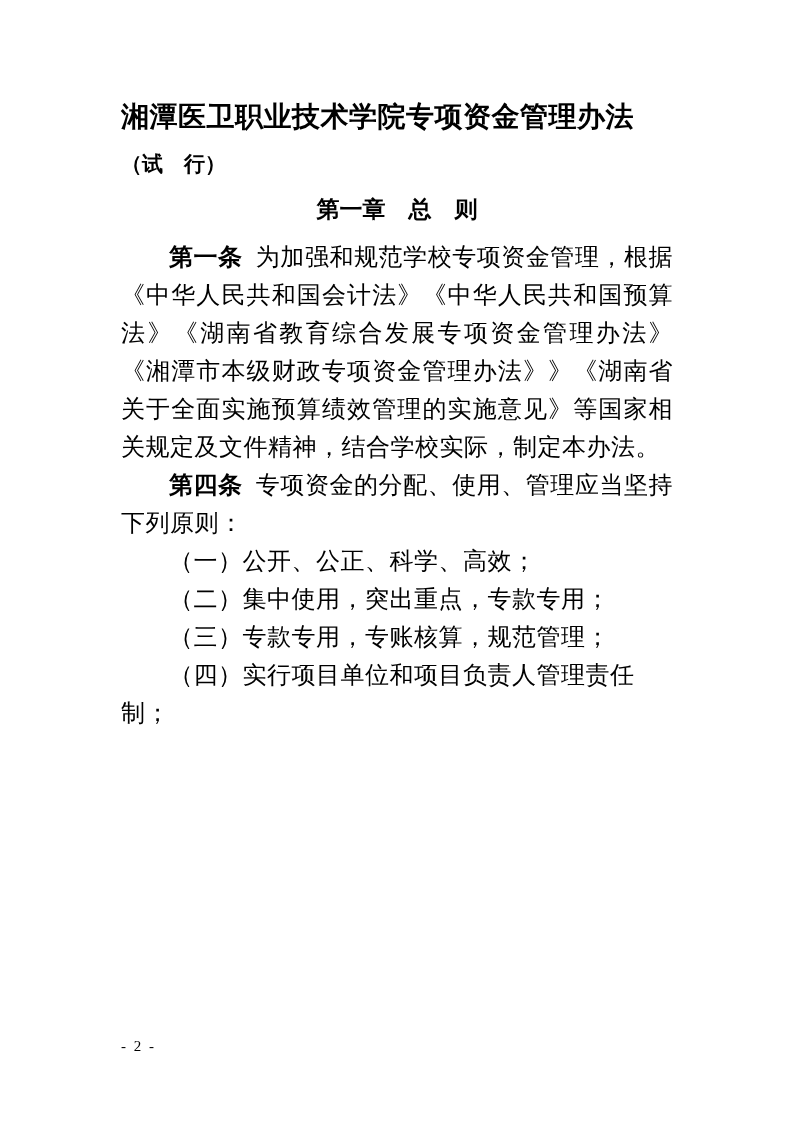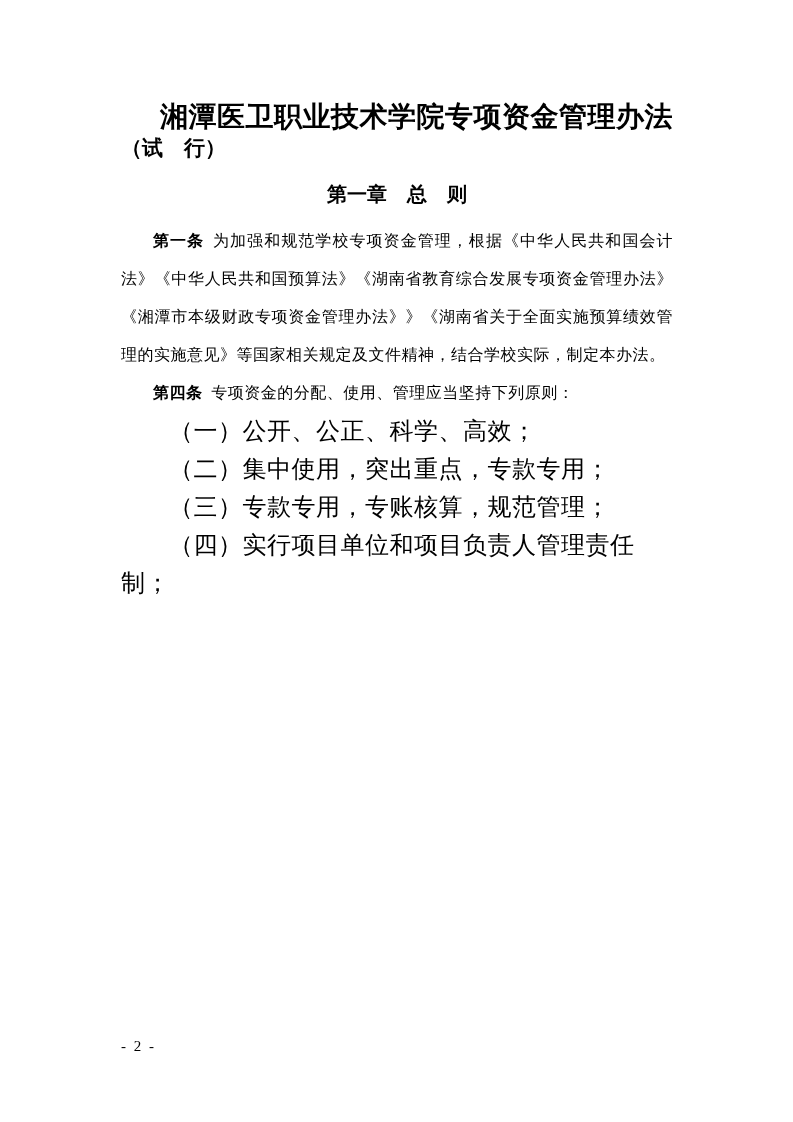--- a/index.html
+++ b/index.html
@@ -18,41 +18,41 @@
   }
   .content {
     position: absolute;
     top: 100px;
     left: 121px;
     width: 552px;
   }
   .doc-title {
     font-size: 28px;
     font-weight: bold;
-    text-align: right;
+    text-align: left;
     letter-spacing: 0.5px;
     line-height: 34px;
-    margin-bottom: 0;
+    margin-bottom: 16px;
   }
   .doc-subtitle {
     font-size: 21px;
     font-weight: bold;
     text-align: left;
     line-height: 28px;
     margin-bottom: 18px;
   }
   .chapter-heading {
-    font-size: 20px;
+    font-size: 23px;
     font-weight: bold;
     text-align: center;
     line-height: 28px;
     margin-bottom: 14px;
   }
   .para {
-    font-size: 16px;
+    font-size: 24px;
     line-height: 38px;
     text-align: justify;
     text-indent: 2em;
     letter-spacing: 0.5px;
   }
   .para .lead {
     font-weight: bold;
     margin-right: 0.55em;
   }
   .list-item {

